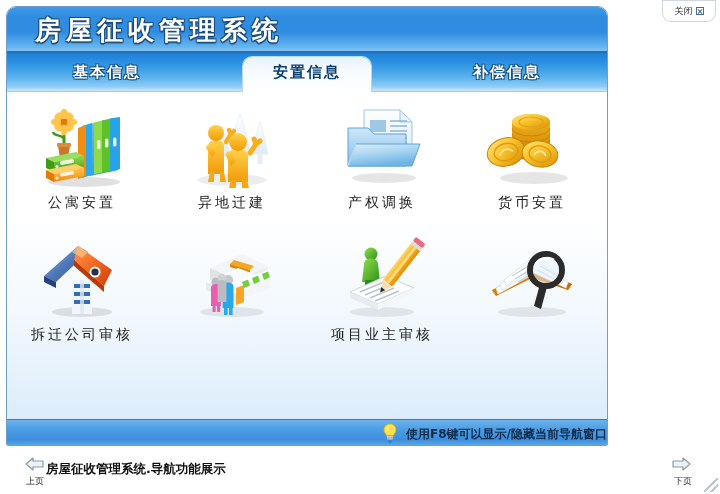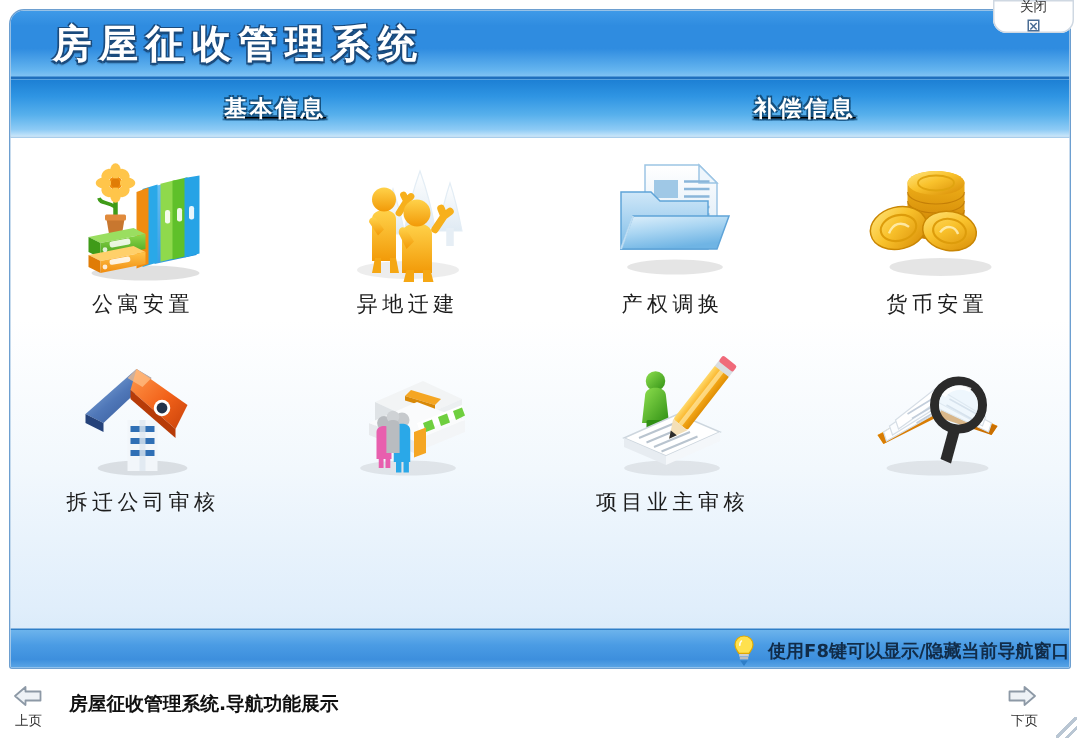--- a/index.html
+++ b/index.html
@@ -26,46 +26,44 @@
   #close-tab{
     position:absolute;right:4px;top:0;
     width:54px;height:22px;
     background:#ffffff;
     border-radius:0 0 9px 9px;
     box-shadow:0 0 0 1px #cfd8e2 inset;
     z-index:40;
     display:flex;align-items:center;justify-content:center;
     gap:3px;
     cursor:pointer;
-    flex-direction:column;
   }
   #close-tab .ct-label{
     font-size:9px;color:#333;line-height:1;
     font-family:"DejaVu Sans","Liberation Sans",sans-serif;
   }
   #close-tab .ct-ico{
     width:8px;height:8px;border:1px solid #4a6d94;
     position:relative;box-sizing:border-box;
   }
   #close-tab .ct-ico:before,#close-tab .ct-ico:after{
     content:"";position:absolute;left:0;top:2.5px;width:6px;height:1px;
     background:#4a6d94;
   }
   #close-tab .ct-ico:before{transform:rotate(45deg);}
   #close-tab .ct-ico:after{transform:rotate(-45deg);}
 
   
   #panel{
-    position:absolute;left:6px;top:6px;width:708px;height:440px;
+    position:absolute;left:6px;top:6px;width:602px;height:440px;
     border:1px solid #6d9fd0;
     border-radius:10px 10px 2px 2px;
     box-sizing:border-box;
     overflow:hidden;
     background:#ffffff;
-    text-decoration:underline;
   }
 
   
   #titlebar{
     position:relative;height:46px;
     background:linear-gradient(to bottom,#3f9ae8 0%,#2f8ce0 22%,#2f8ce0 55%,#64b4ef 86%,#8ecaf5 100%);
     border-radius:8px 8px 0 0;
     overflow:hidden;
   }
   #titlebar:after{
@@ -171,21 +169,21 @@
   #status-text{
     position:absolute;left:46px;top:13px;
     font-size:12.5px;font-weight:bold;color:#101010;
     white-space:nowrap;
   }
   .navbtn{
     position:absolute;top:5px;width:38px;height:36px;
     display:flex;flex-direction:column;align-items:center;justify-content:center;
     cursor:pointer;
   }
-  #nav-prev{left:0;}
+  #nav-prev{left:16px;}
   #nav-next{right:28px;align-items:flex-end;}
   .navbtn .nlabel{font-size:9px;color:#333;margin-top:1px;line-height:1;}
 
   
   #grip{
     position:absolute;right:2px;bottom:2px;width:14px;height:14px;
     background:linear-gradient(135deg,transparent 0 45%,#b9c6d3 45% 55%,transparent 55% 70%,#b9c6d3 70% 80%,transparent 80%);
   }
 </style>
 </head>
@@ -203,20 +201,24 @@
   <div id="panel">
 
     <div id="titlebar">
       <div id="app-title">房屋征收管理系统</div>
     </div>
 
     <div id="tabstrip">
       <div class="tabs">
         <div class="tab">
           <span class="tablabel">基本信息</span>
+        </div>
+        <div class="tab active">
+          <span class="tabskin"></span>
+          <span class="tablabel">安置信息</span>
         </div>
         <div class="tab">
           <span class="tablabel">补偿信息</span>
         </div>
       </div>
     </div>
 
     <div id="content">
 
       <div id="grid">

